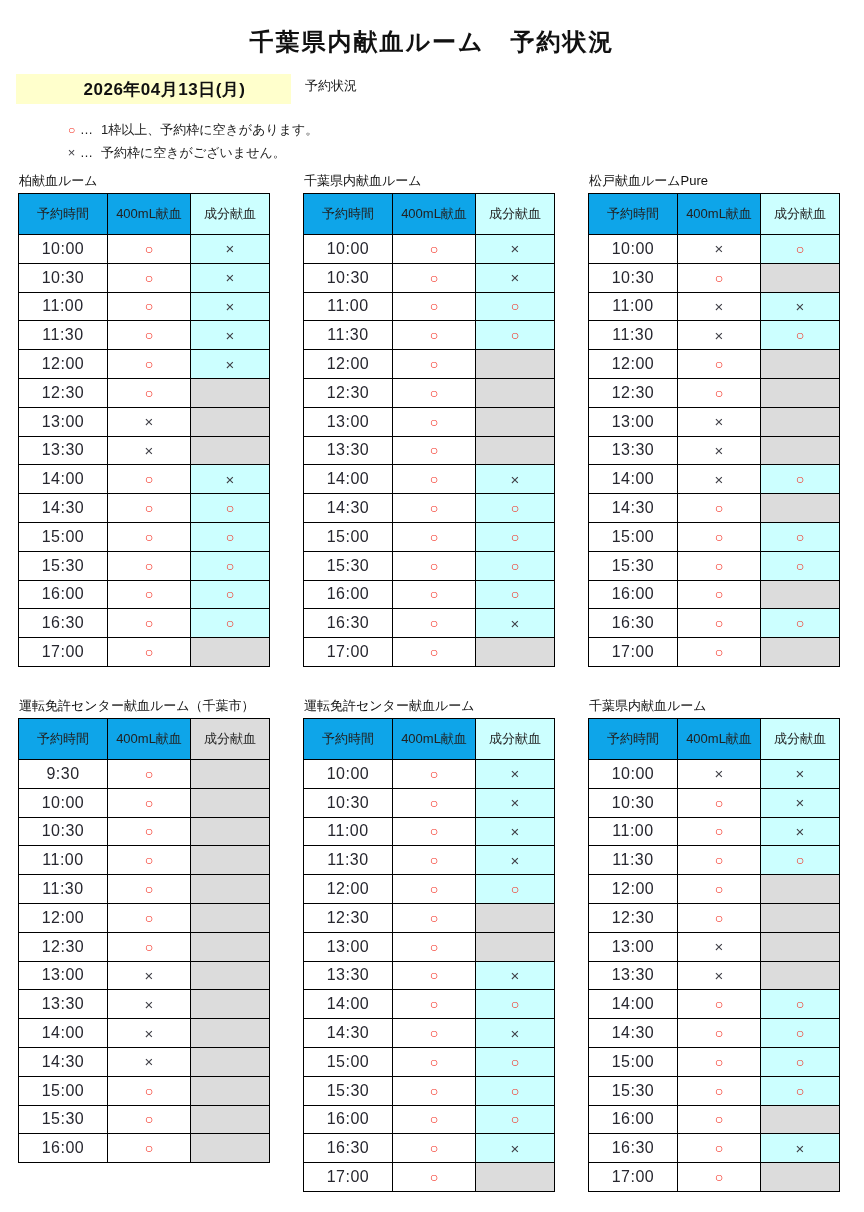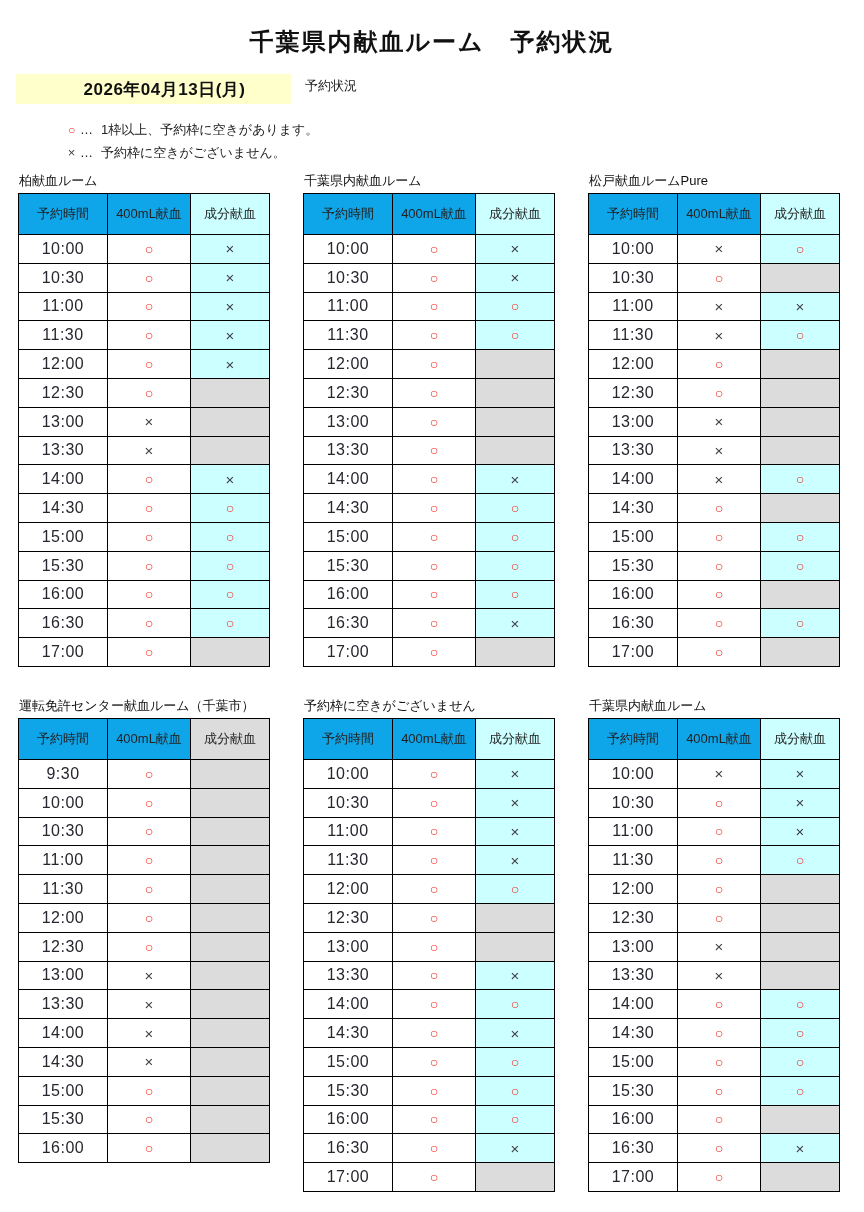--- a/index.html
+++ b/index.html
@@ -422,21 +422,21 @@
           <tr>
             <td class="cell-time c-time">16:00</td>
             <td class="cell-sym c-400 sym-open">○</td>
             <td class="cell-sym c-comp  bg-gray"></td>
           </tr>
         </tbody>
     </table>
   </div>
 
   <div class="room">
-    <div class="room-title">予約枠に空きがございません</div>
+    <div class="room-title">運転免許センター献血ルーム</div>
     <table class="room-table">
       <thead>
         <tr>
           <th class="c-time">予約時間</th>
           <th class="c-400">400mL献血</th>
           <th class="c-comp bg-cyan">成分献血</th>
         </tr>
       </thead>
       <tbody>
           <tr>

